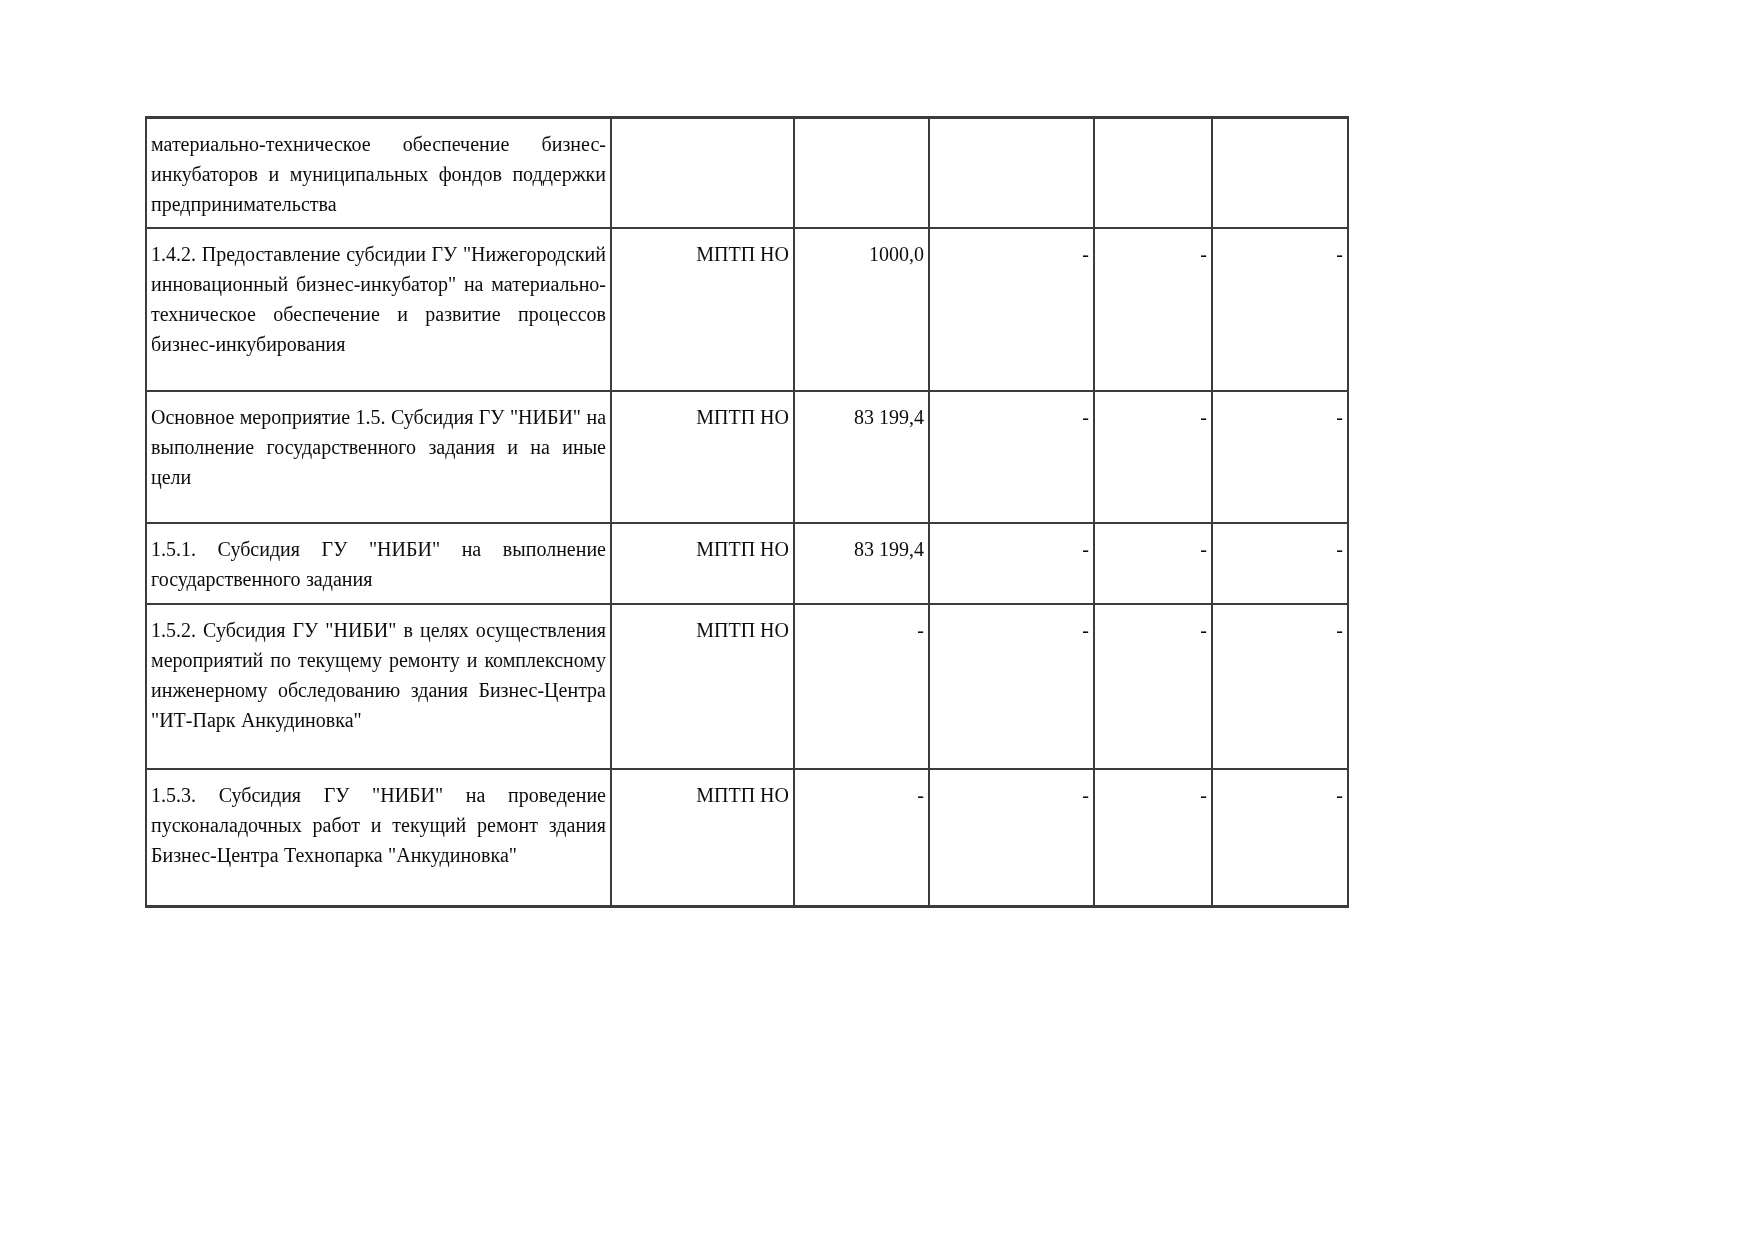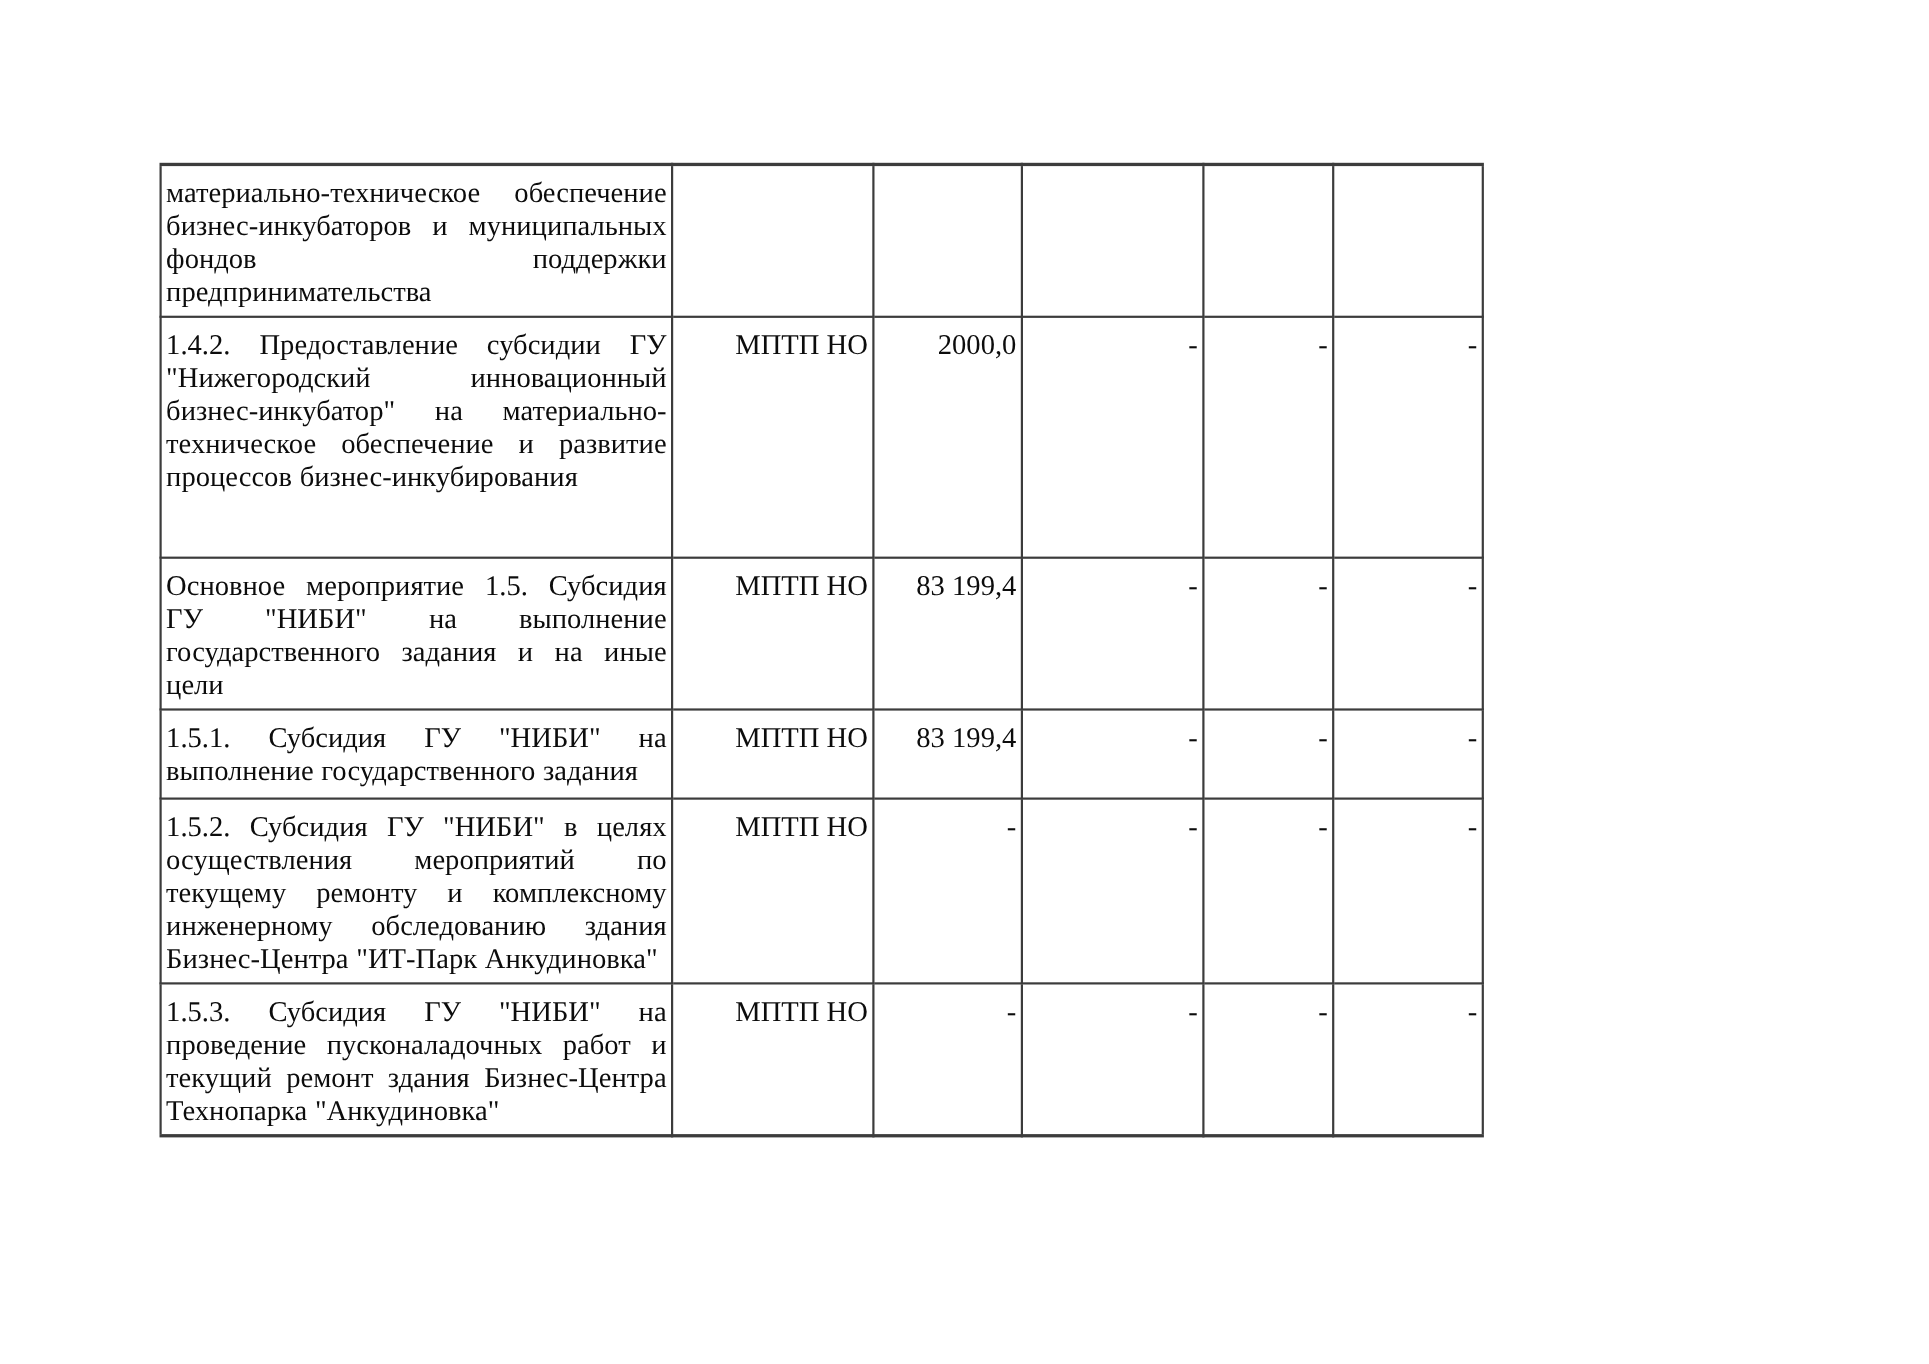--- a/index.html
+++ b/index.html
@@ -20,46 +20,45 @@
     background: var(--page-bg, #ffffff);
     overflow: hidden;
   }
   table.doc-table {
     position: absolute;
     left: 145px;
     top: 116px;
     width: 1202px;
     border-collapse: collapse;
     table-layout: fixed;
-    font-size: 26px;
+    font-size: 20px;
     line-height: 30px;
     color: var(--text-color, #0c0c0c);
     border: 2px solid var(--border-color, #3c3c3c);
     border-top-width: 3px;
     border-bottom-width: 3px;
-    margin-top: 32px;
   }
   table.doc-table td {
     border: 2px solid var(--border-color, #3c3c3c);
     vertical-align: top;
     padding: 10px 4px 6px 4px;
     overflow: hidden;
   }
   td.desc {
     text-align: justify;
     text-align-last: left;
     padding: 10px 7px 6px 9px;
     word-spacing: 0.02em;
   }
   td.val {
     text-align: right;
     white-space: nowrap;
   }
   tr.r0 { height: 110px; }
-  tr.r1 { height: 219px; }
+  tr.r1 { height: 163px; }
   tr.r2 { height: 193px; }
   tr.r3 { height: 132px; }
   tr.r4 { height: 81px; }
   tr.r5 { height: 165px; }
   tr.r6 { height: 138px; }
 </style>
 </head>
 <body>
 
 <div class="page">
@@ -77,21 +76,21 @@
         <td class="desc">материально-техническое обеспечение бизнес-инкубаторов и муниципальных фондов поддержки предпринимательства</td>
         <td class="val"></td>
         <td class="val"></td>
         <td class="val"></td>
         <td class="val"></td>
         <td class="val"></td>
       </tr>
       <tr class="r1">
         <td class="desc">1.4.2. Предоставление субсидии ГУ "Нижегородский инновационный бизнес-инкубатор" на материально-техническое обеспечение и развитие процессов бизнес-инкубирования</td>
         <td class="val">МПТП НО</td>
-        <td class="val">2000,0</td>
+        <td class="val">1000,0</td>
         <td class="val">-</td>
         <td class="val">-</td>
         <td class="val">-</td>
       </tr>
       <tr class="r3">
         <td class="desc">Основное мероприятие 1.5. Субсидия ГУ "НИБИ" на выполнение государственного задания и на иные цели</td>
         <td class="val">МПТП НО</td>
         <td class="val">83 199,4</td>
         <td class="val">-</td>
         <td class="val">-</td>

